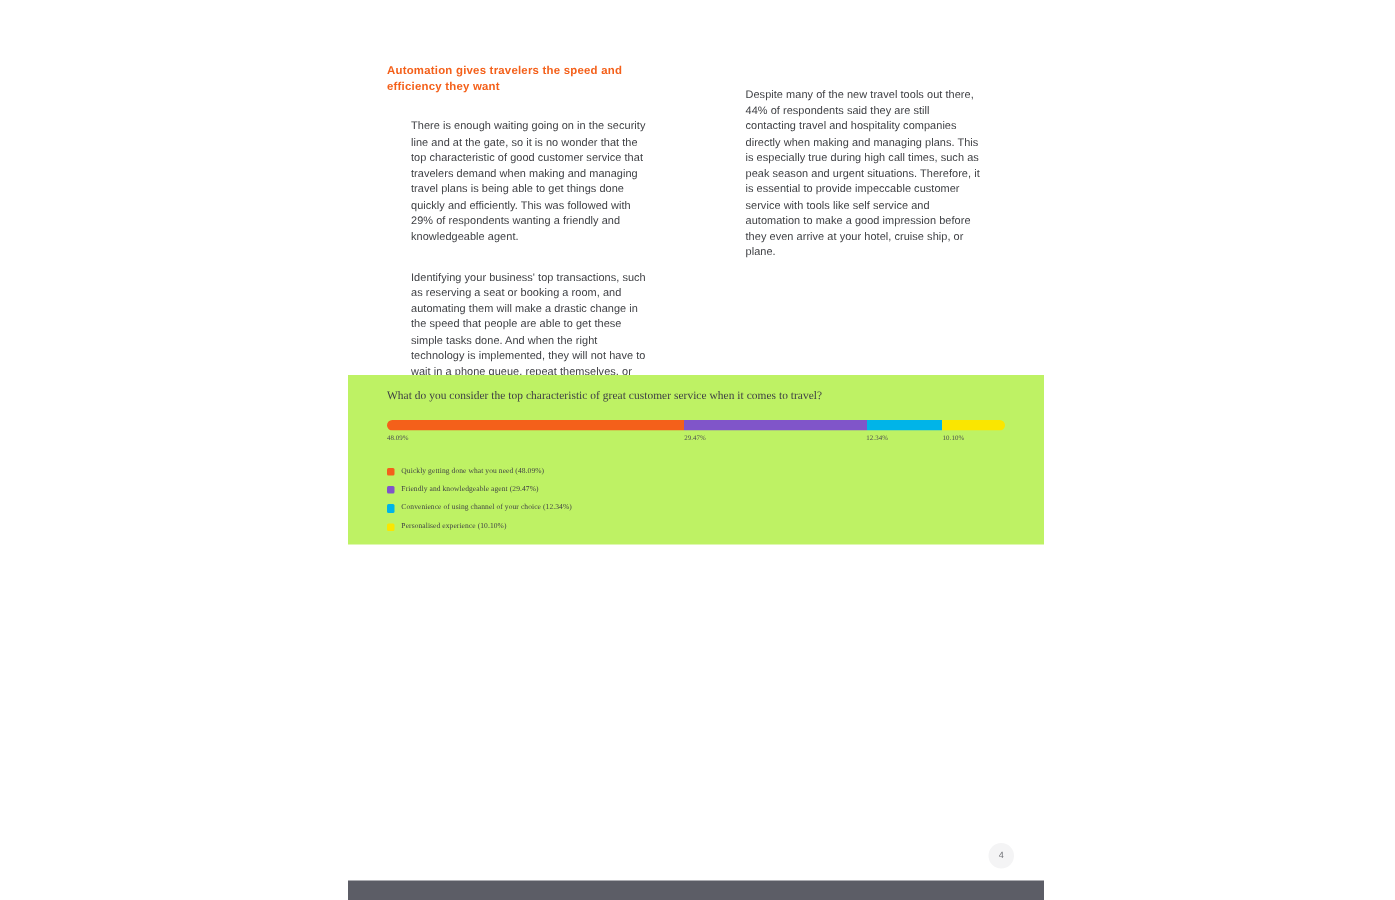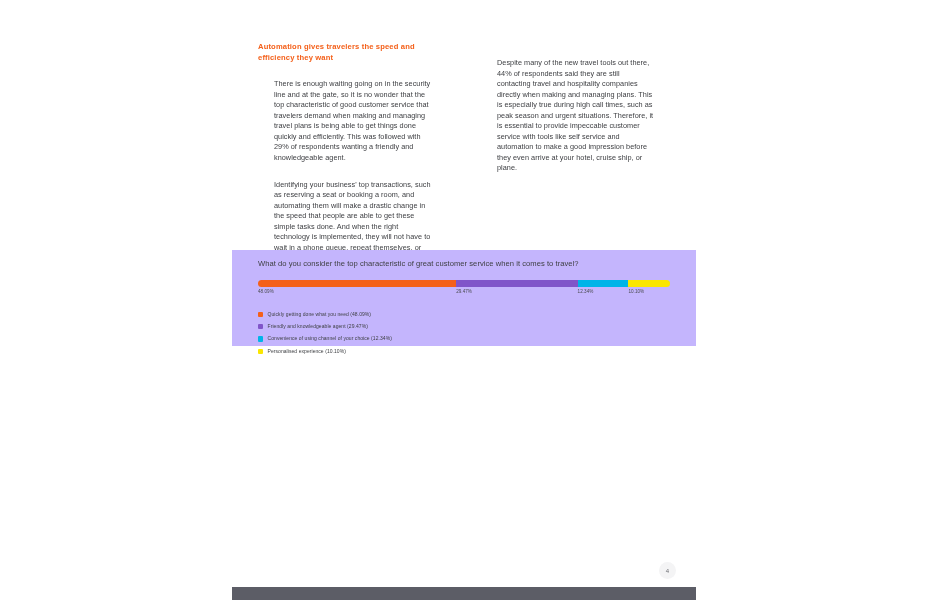--- a/index.html
+++ b/index.html
@@ -57,22 +57,23 @@
   .col-para + .col-para {
     margin-top: 10.4px;
   }
 
   
   #chart-panel {
     position: absolute;
     left: 0;
     top: 250px;
     width: 464px;
-    height: 96px;
-    background: #c4b5fd;
+    height: 113px;
+    background: #bef264;
+    font-family: Liberation Serif, serif;
   }
   #chart-title {
     position: absolute;
     left: 26px;
     top: 9px;
     width: 420px;
     color: #3f4044;
     font-size: 7.6px;
     line-height: 10px;
     letter-spacing: 0.005em;

